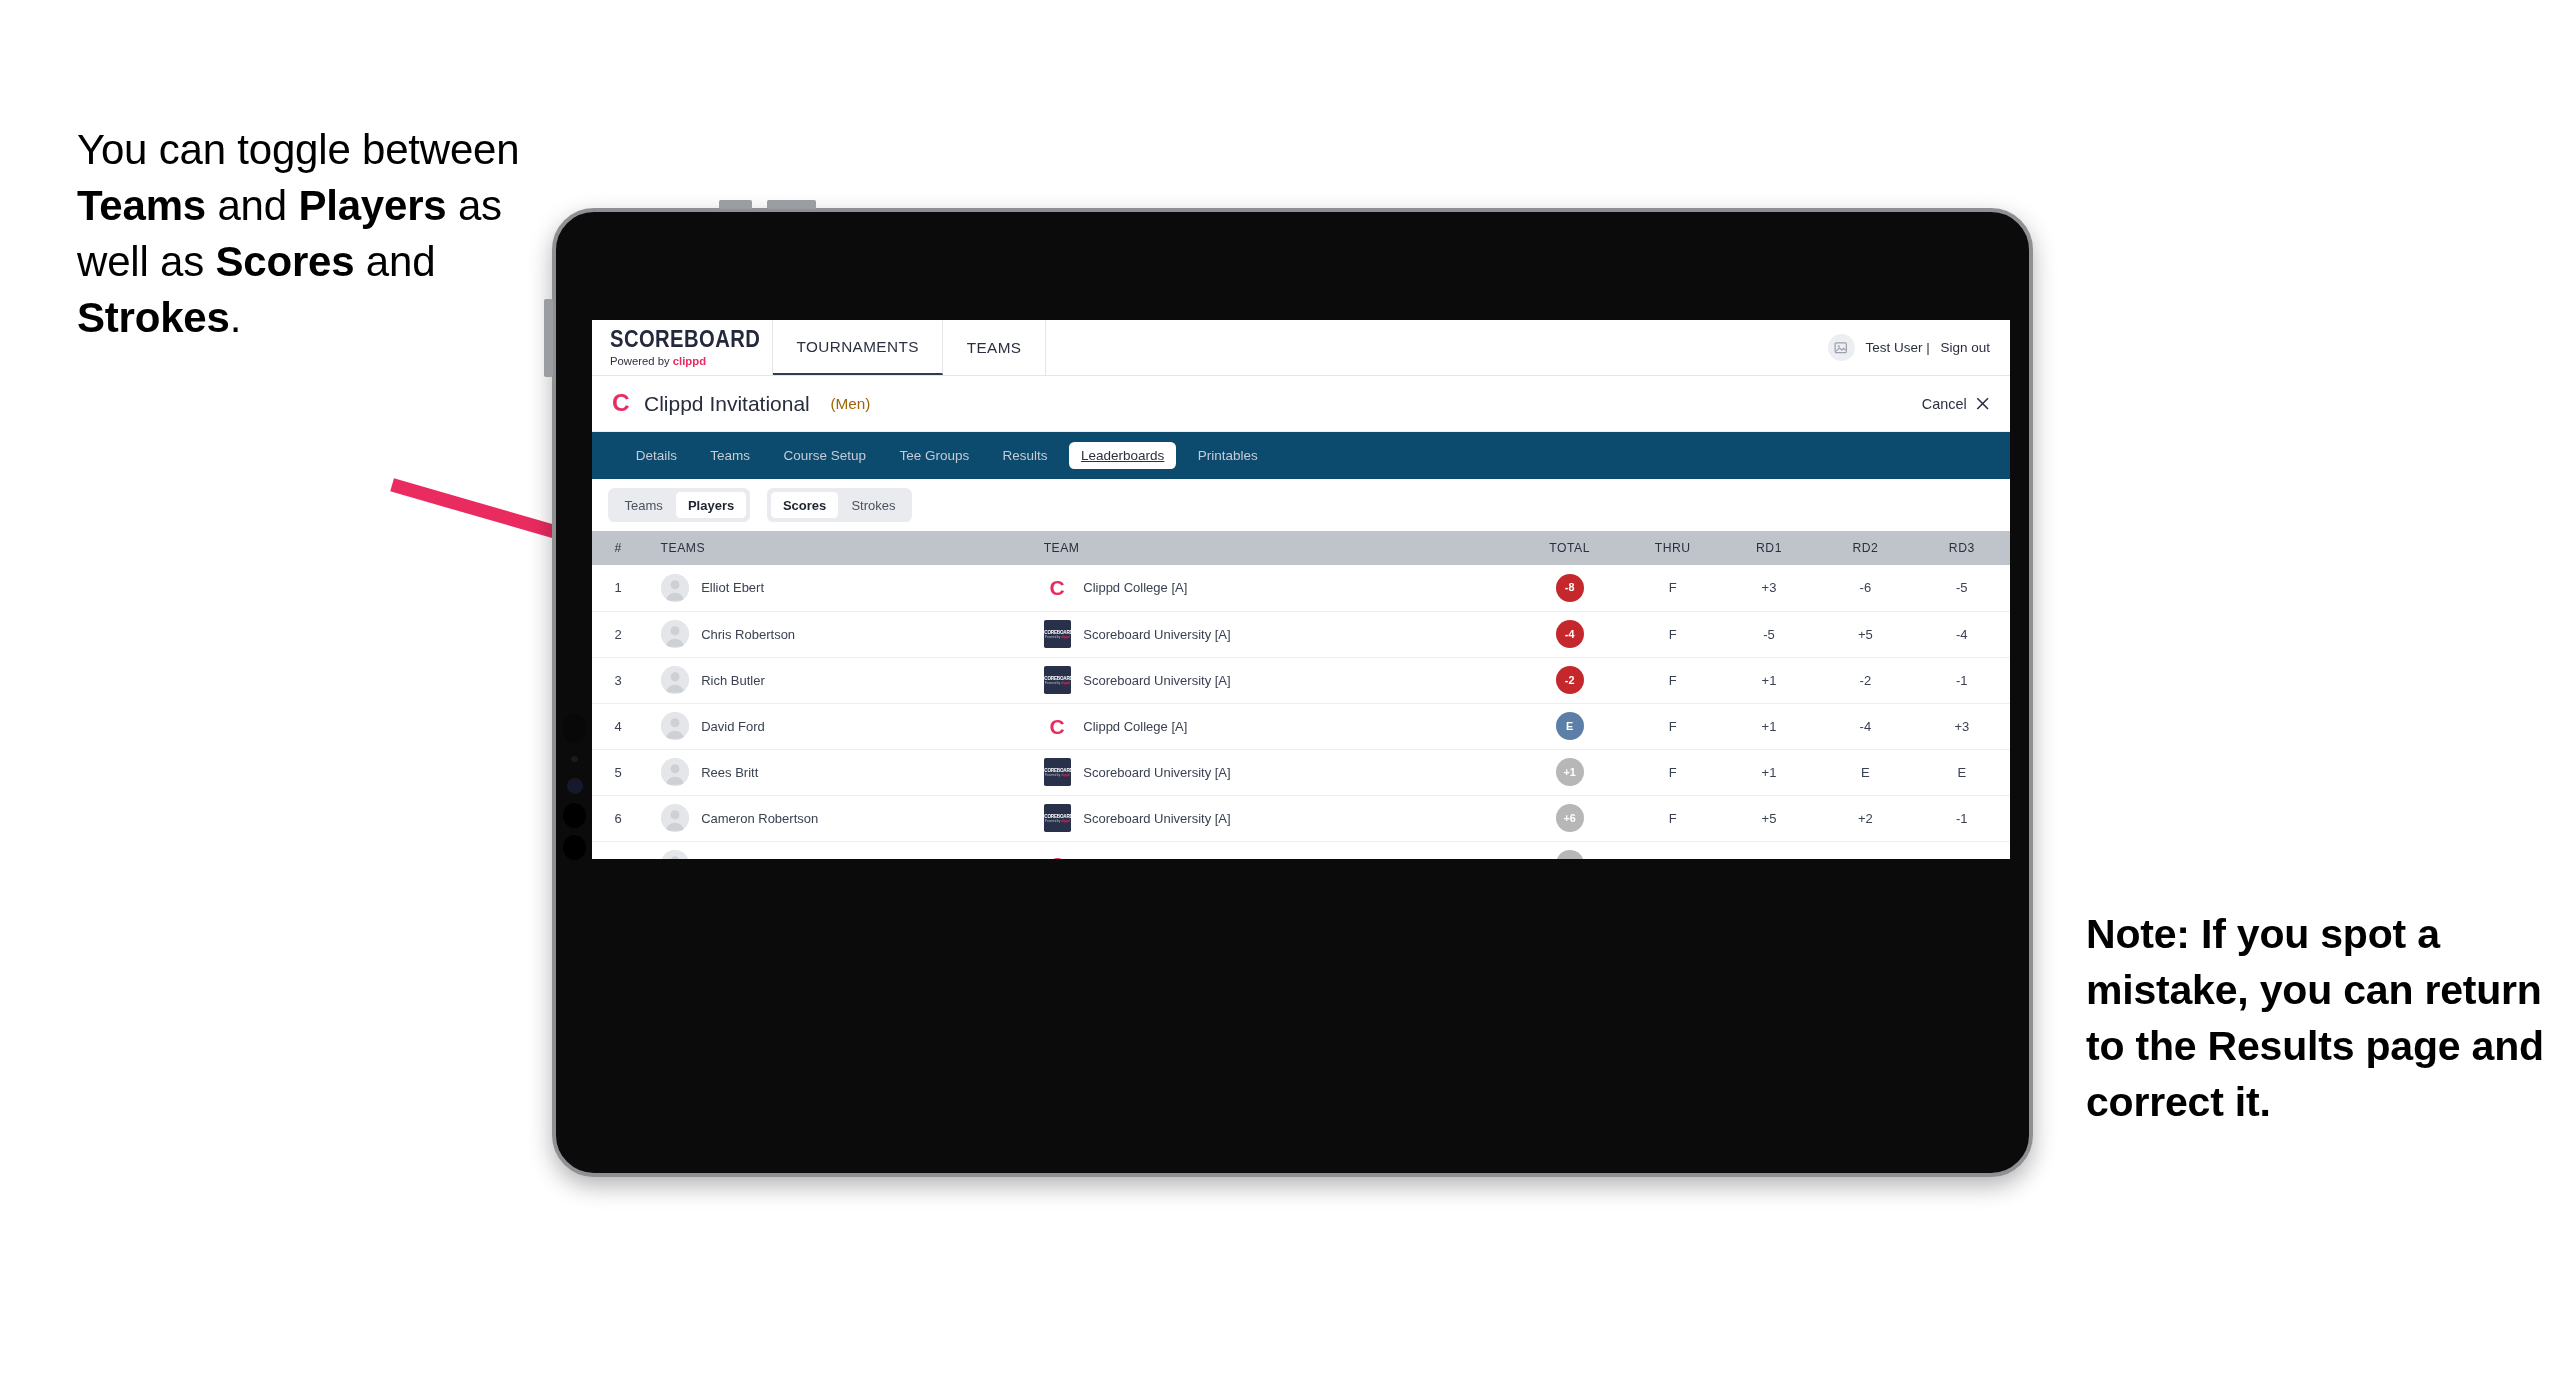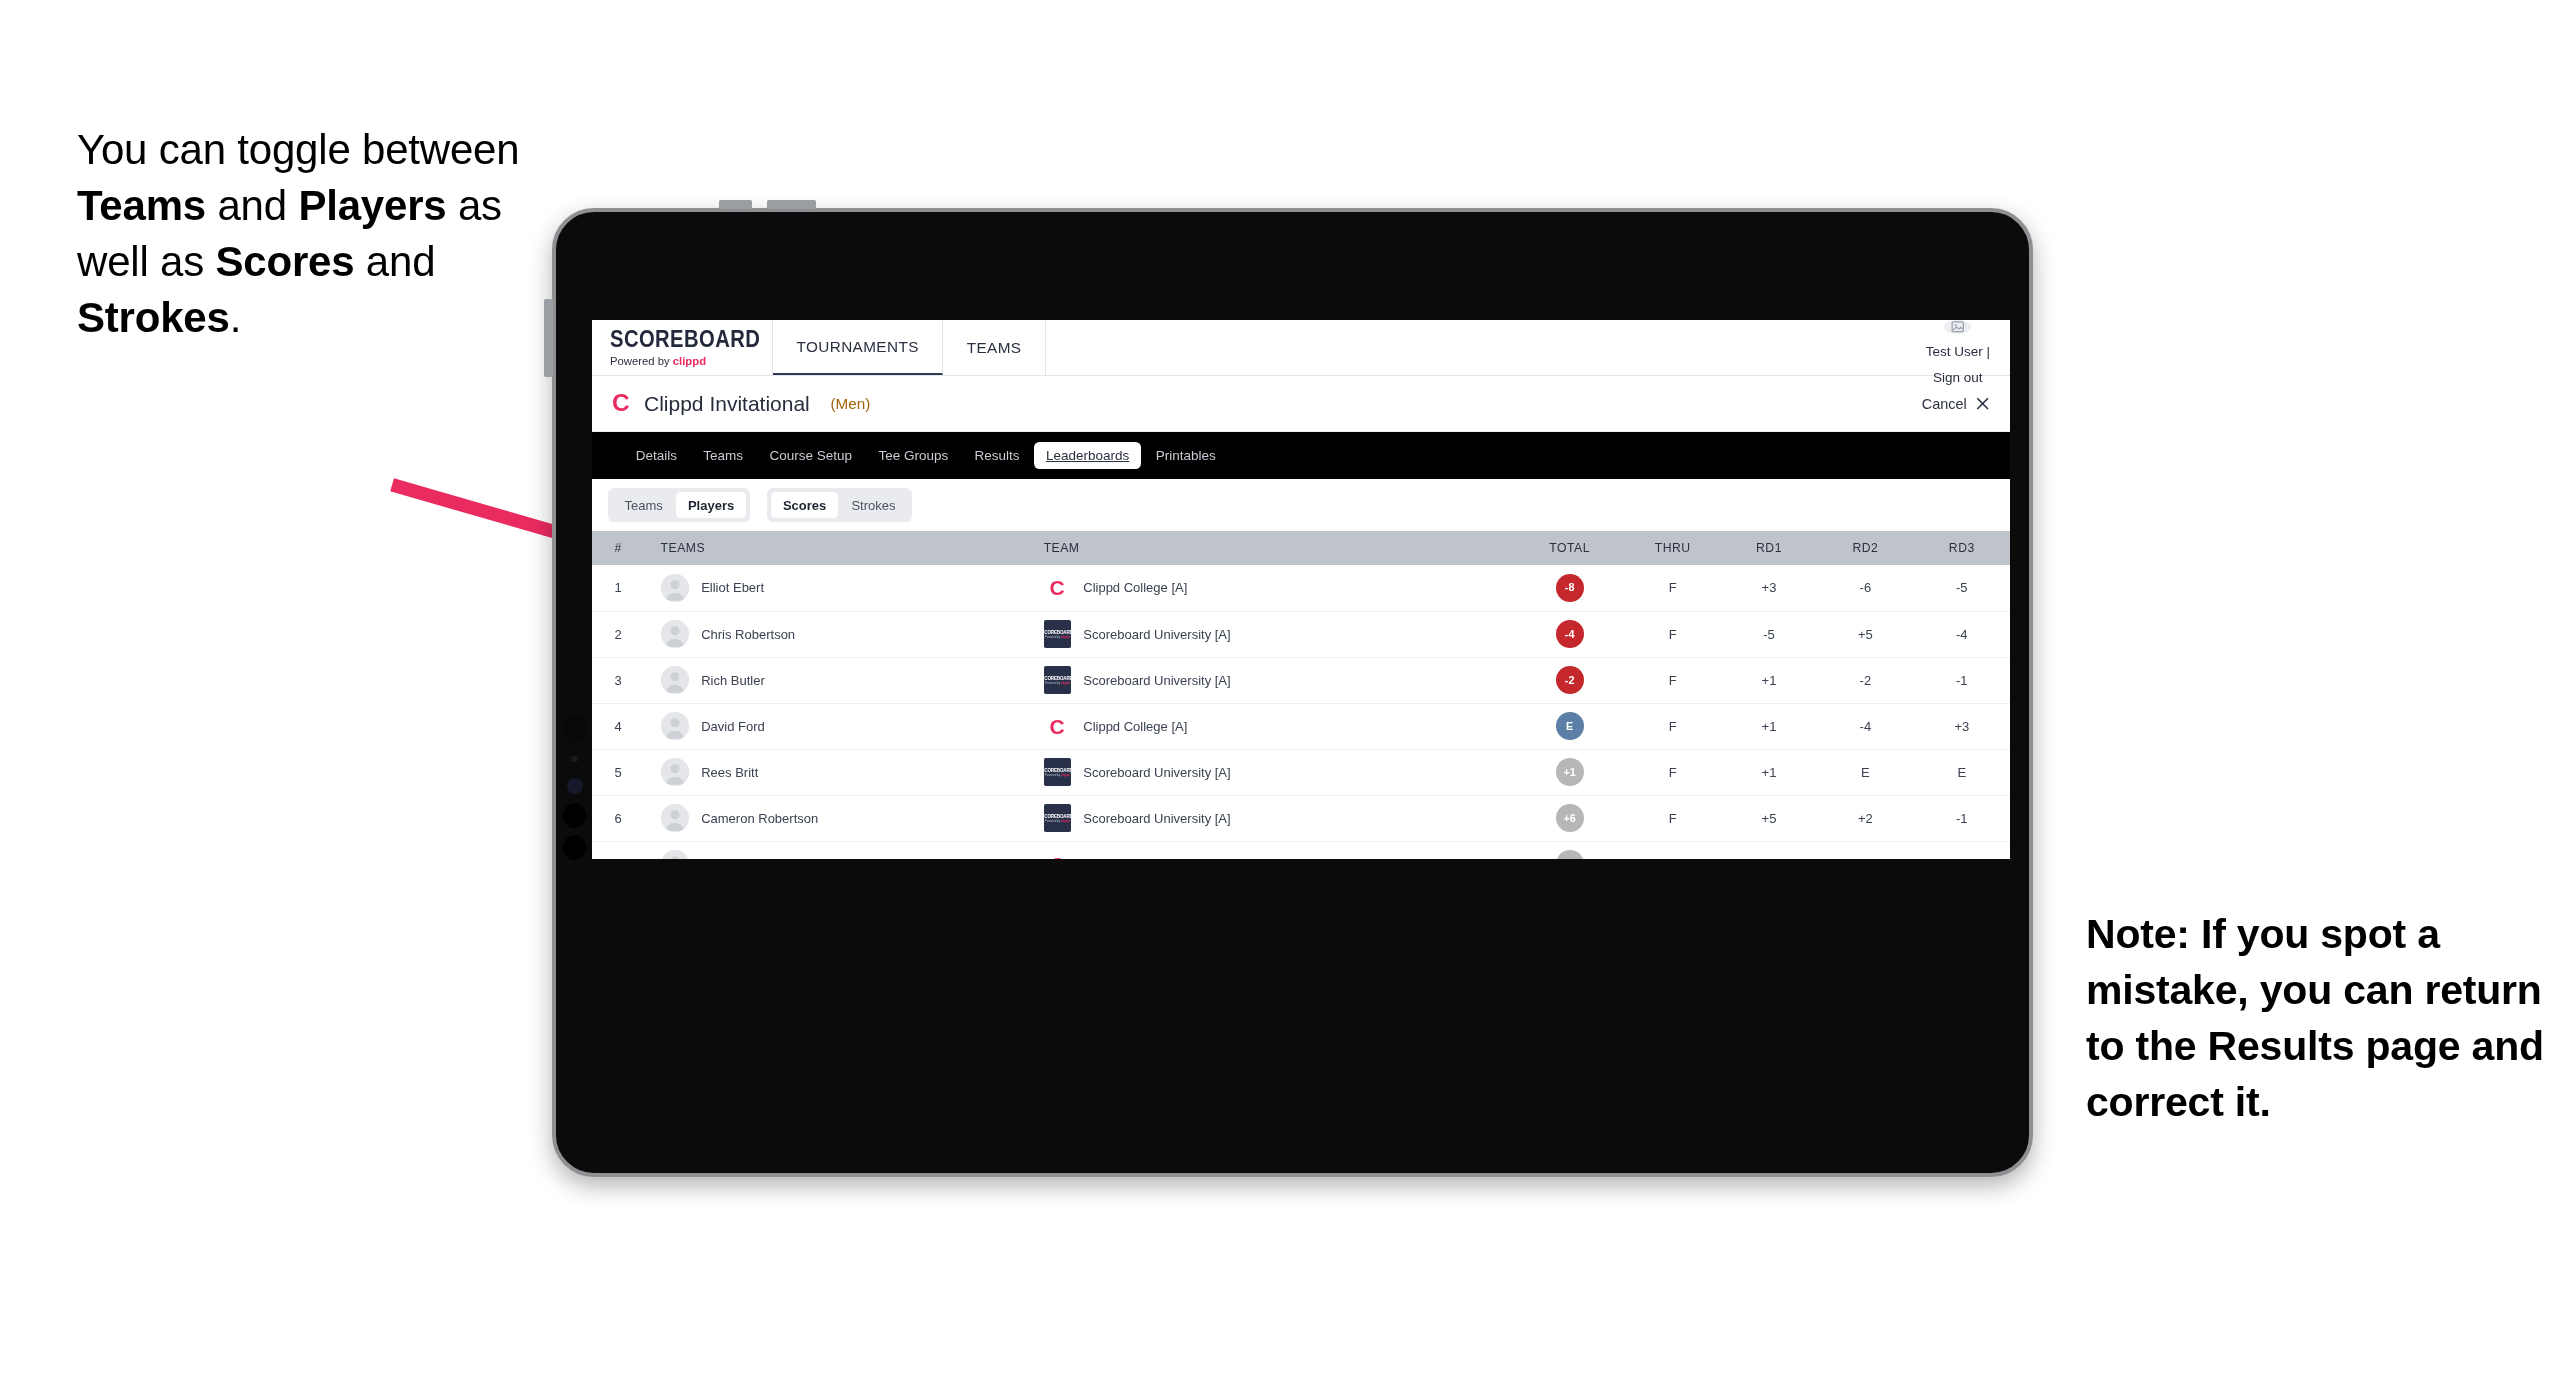--- a/index.html
+++ b/index.html
@@ -82,21 +82,21 @@
   .brand-sub i { font-style: normal; color: #ea2b5f; font-weight: 700; }
   .topnav-tabs { display: flex; }
   .topnav-tab {
     padding: 0 23.5px; display: flex; align-items: center;
     font-size: 15.3px; color: #2b3040; letter-spacing: 0.4px;
     border-right: 0.9px solid #e3e5e8; cursor: pointer; background:#fff;
   }
   .topnav-tab.active { border-bottom: 2.7px solid #2e3b52; }
   .topnav-right {
     margin-left: auto; display: flex; align-items: center; gap: 10.8px;
-    padding-right: 20px; font-size: 13.5px; color: #2b3040; flex-direction: column;
+    padding-right: 20px; font-size: 13.5px; color: #2b3040;
   }
   .user-av {
     width: 27px; height: 27px; border-radius: 50%; background: #eceef1;
     display:flex; align-items:center; justify-content:center;
   }
   .user-av svg { width: 13.5px; height: 13.5px; }
   .signout { cursor: pointer; }
 
   
   .titlebar {
@@ -108,22 +108,22 @@
            font-family: "Liberation Sans", sans-serif; }
   .tname { font-size: 21px; color: #272d3c; }
   .tgender { font-size: 15.3px; color: #a16207; margin-left: 6.3px; }
   .cancel {
     margin-left: auto; font-size: 14.4px; color: #2b3040; display:flex;
     align-items:center; gap: 8.1px; cursor: pointer;
   }
 
   
   .sectionbar {
-    background: #000000; height: 47px; display: flex; align-items: center;
-    padding-left: 32px; gap: 3px;
+    background: #0c4a6e; height: 47px; display: flex; align-items: center;
+    padding-left: 32px; gap: 10px;
   }
   .sect {
     font-size: 13.5px; color: #c6cbd4; padding: 6.3px 11.7px; border-radius: 5.4px;
     cursor: pointer; white-space: nowrap;
   }
   .sect.active {
     background: #ffffff; color: #2b3040; text-decoration: underline;
     font-weight: 400;
   }
 

